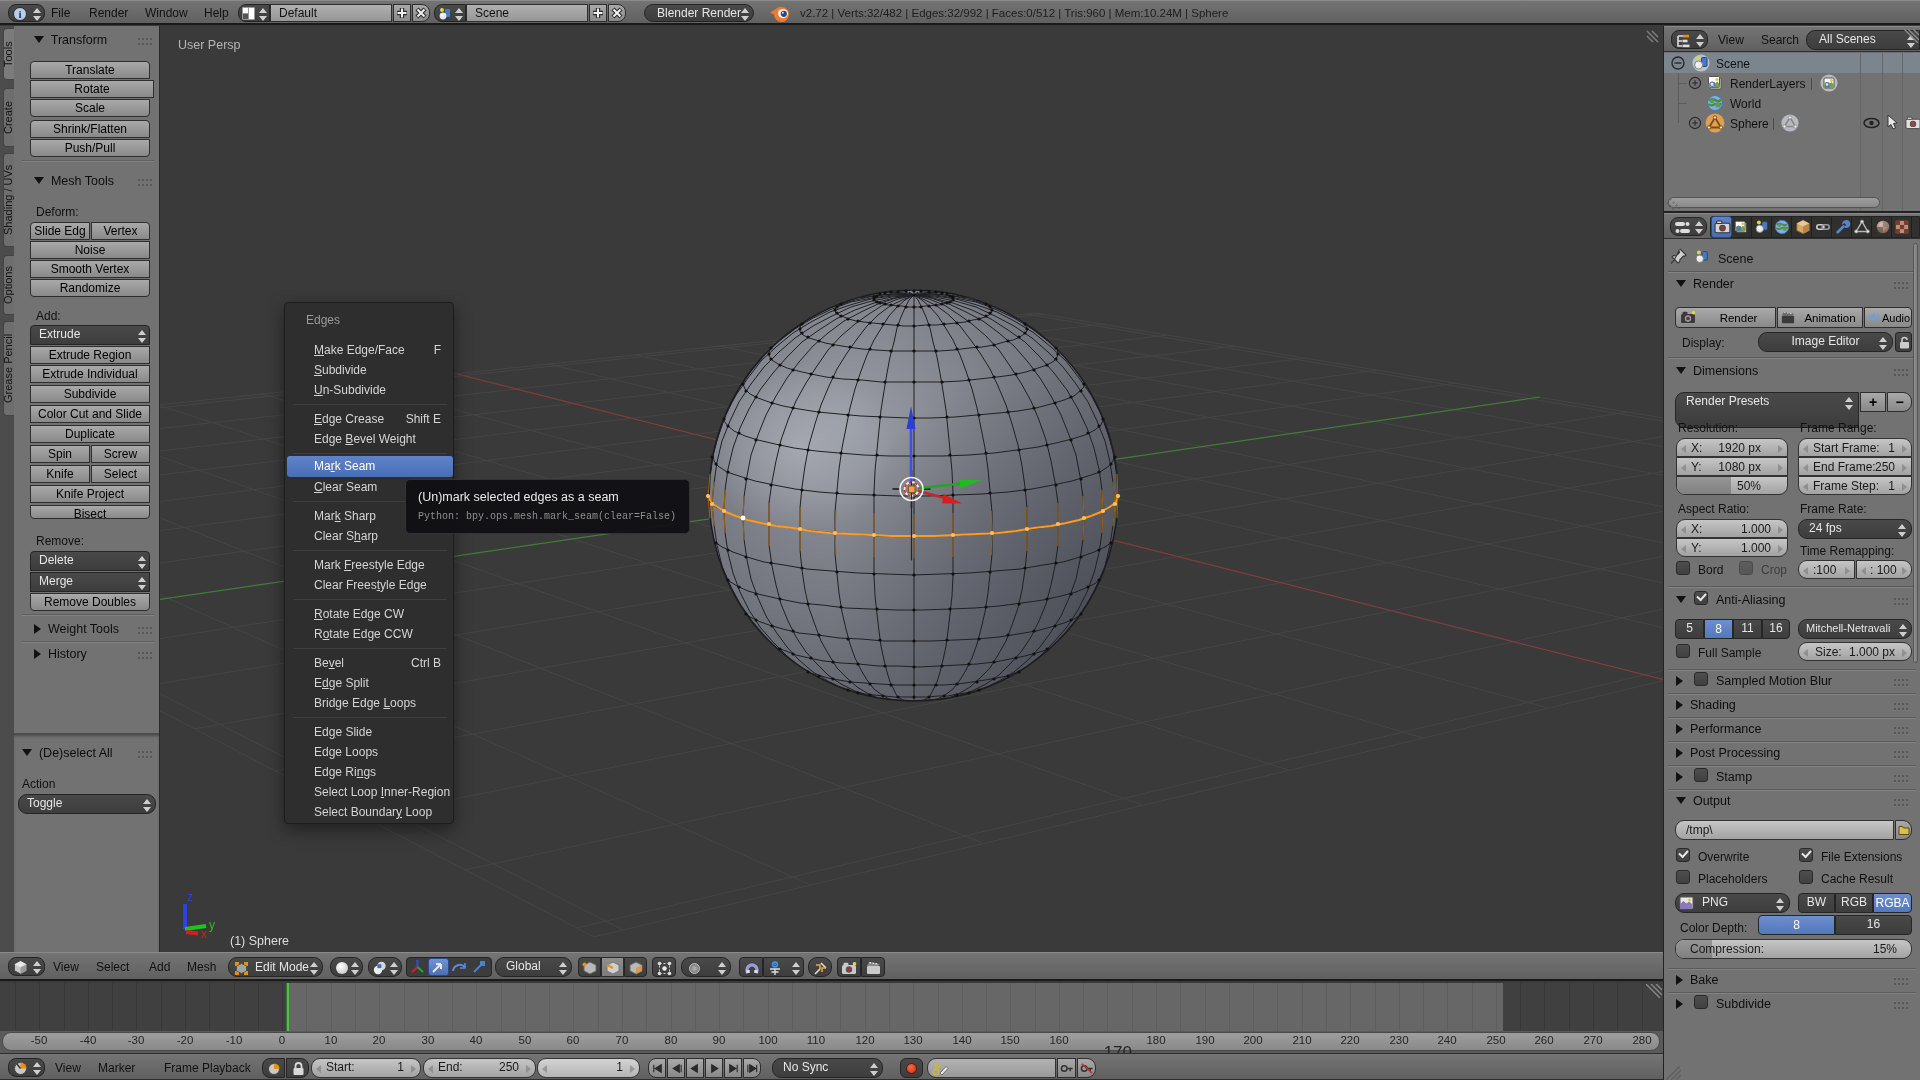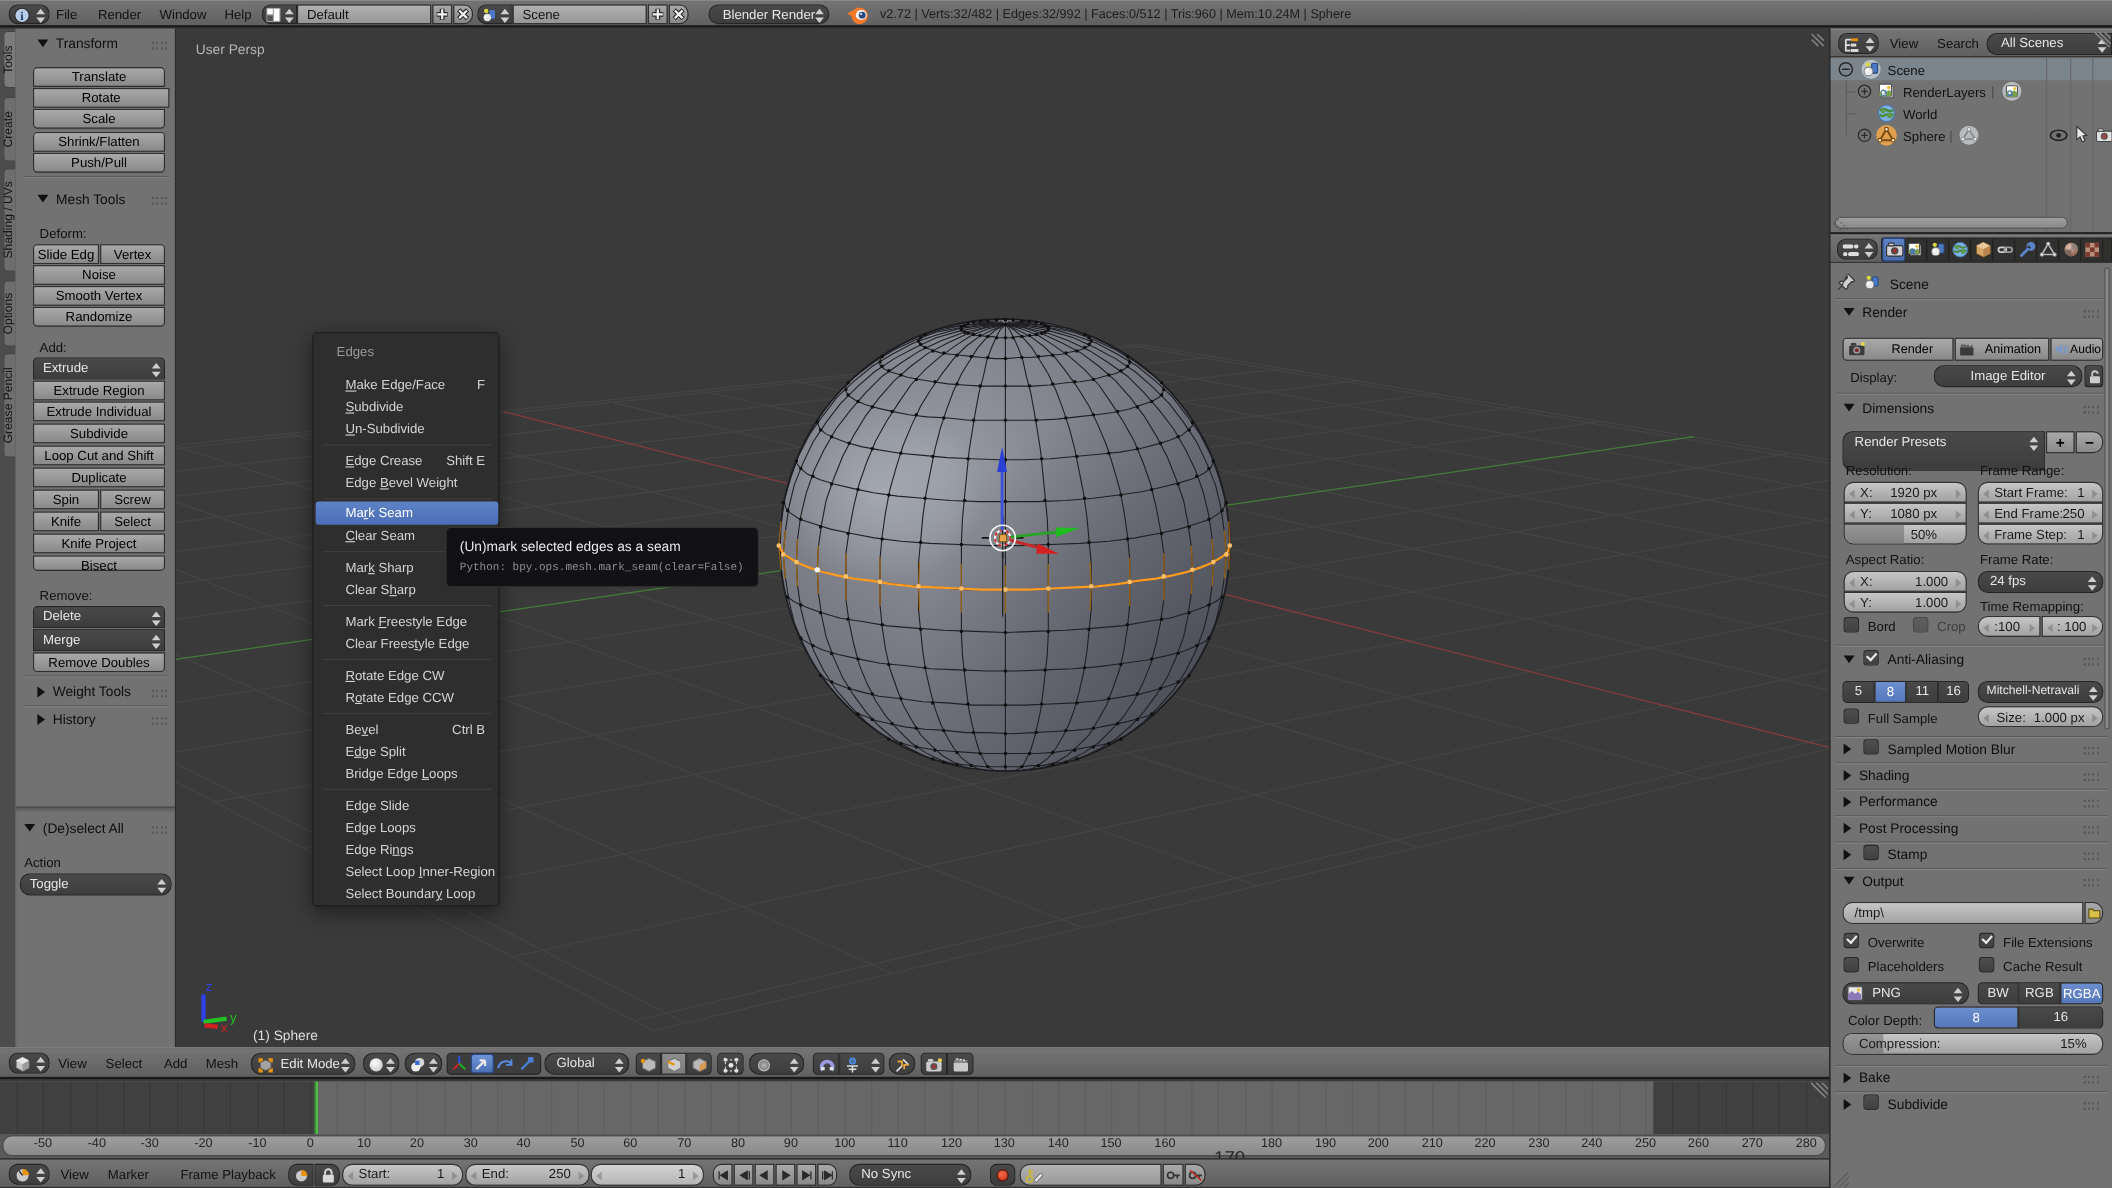--- a/index.html
+++ b/index.html
@@ -131,21 +131,21 @@
   <div class="abs btn" style="left:16px;top:196px;width:60px;height:18px;border-radius:4px 0 0 0">Slide Edg</div>
   <div class="abs btn" style="left:77px;top:196px;width:59px;height:18px;border-radius:0 4px 0 0">Vertex</div>
   <div class="abs btn" style="left:16px;top:215px;width:120px;height:18px;border-radius:0">Noise</div>
   <div class="abs btn" style="left:16px;top:234px;width:120px;height:18px;border-radius:0">Smooth Vertex</div>
   <div class="abs btn" style="left:16px;top:253px;width:120px;height:18px;border-radius:0 0 4px 4px">Randomize</div>
   <div class="abs" style="left:22px;top:283px;font-size:12px">Add:</div>
   <div class="abs dbtn" style="left:16px;top:299px;width:120px;height:20px;border-radius:4px 4px 0 0;padding-left:8px">Extrude<div class="updn" style="right:3px;top:4px"></div></div>
   <div class="abs btn" style="left:16px;top:320px;width:120px;height:18px;border-radius:0">Extrude Region</div>
   <div class="abs btn" style="left:16px;top:339px;width:120px;height:18px;border-radius:0">Extrude Individual</div>
   <div class="abs btn" style="left:16px;top:359px;width:120px;height:18px;border-radius:0">Subdivide</div>
-  <div class="abs btn" style="left:16px;top:379px;width:120px;height:18px;border-radius:0">Loop Cut and Shift</div>
+  <div class="abs btn" style="left:16px;top:379px;width:120px;height:18px;border-radius:0">Color Cut and Slide</div>
   <div class="abs btn" style="left:16px;top:399px;width:120px;height:18px;border-radius:0">Duplicate</div>
   <div class="abs btn" style="left:16px;top:419px;width:60px;height:18px;border-radius:0">Spin</div>
   <div class="abs btn" style="left:77px;top:419px;width:59px;height:18px;border-radius:0">Screw</div>
   <div class="abs btn" style="left:16px;top:439px;width:60px;height:18px;border-radius:0">Knife</div>
   <div class="abs btn" style="left:77px;top:439px;width:59px;height:18px;border-radius:0">Select</div>
   <div class="abs btn" style="left:16px;top:459px;width:120px;height:18px;border-radius:0">Knife Project</div>
   <div class="abs btn" style="left:16px;top:479px;width:120px;height:14px;border-radius:0 0 4px 4px">Bisect</div>
   <div class="abs" style="left:22px;top:508px;font-size:12px">Remove:</div>
   <div class="abs dbtn" style="left:16px;top:525px;width:120px;height:20px;border-radius:4px 4px 0 0;padding-left:8px">Delete<div class="updn" style="right:3px;top:4px"></div></div>
   <div class="abs dbtn" style="left:16px;top:546px;width:120px;height:20px;border-radius:0;padding-left:8px">Merge<div class="updn" style="right:3px;top:4px"></div></div>

